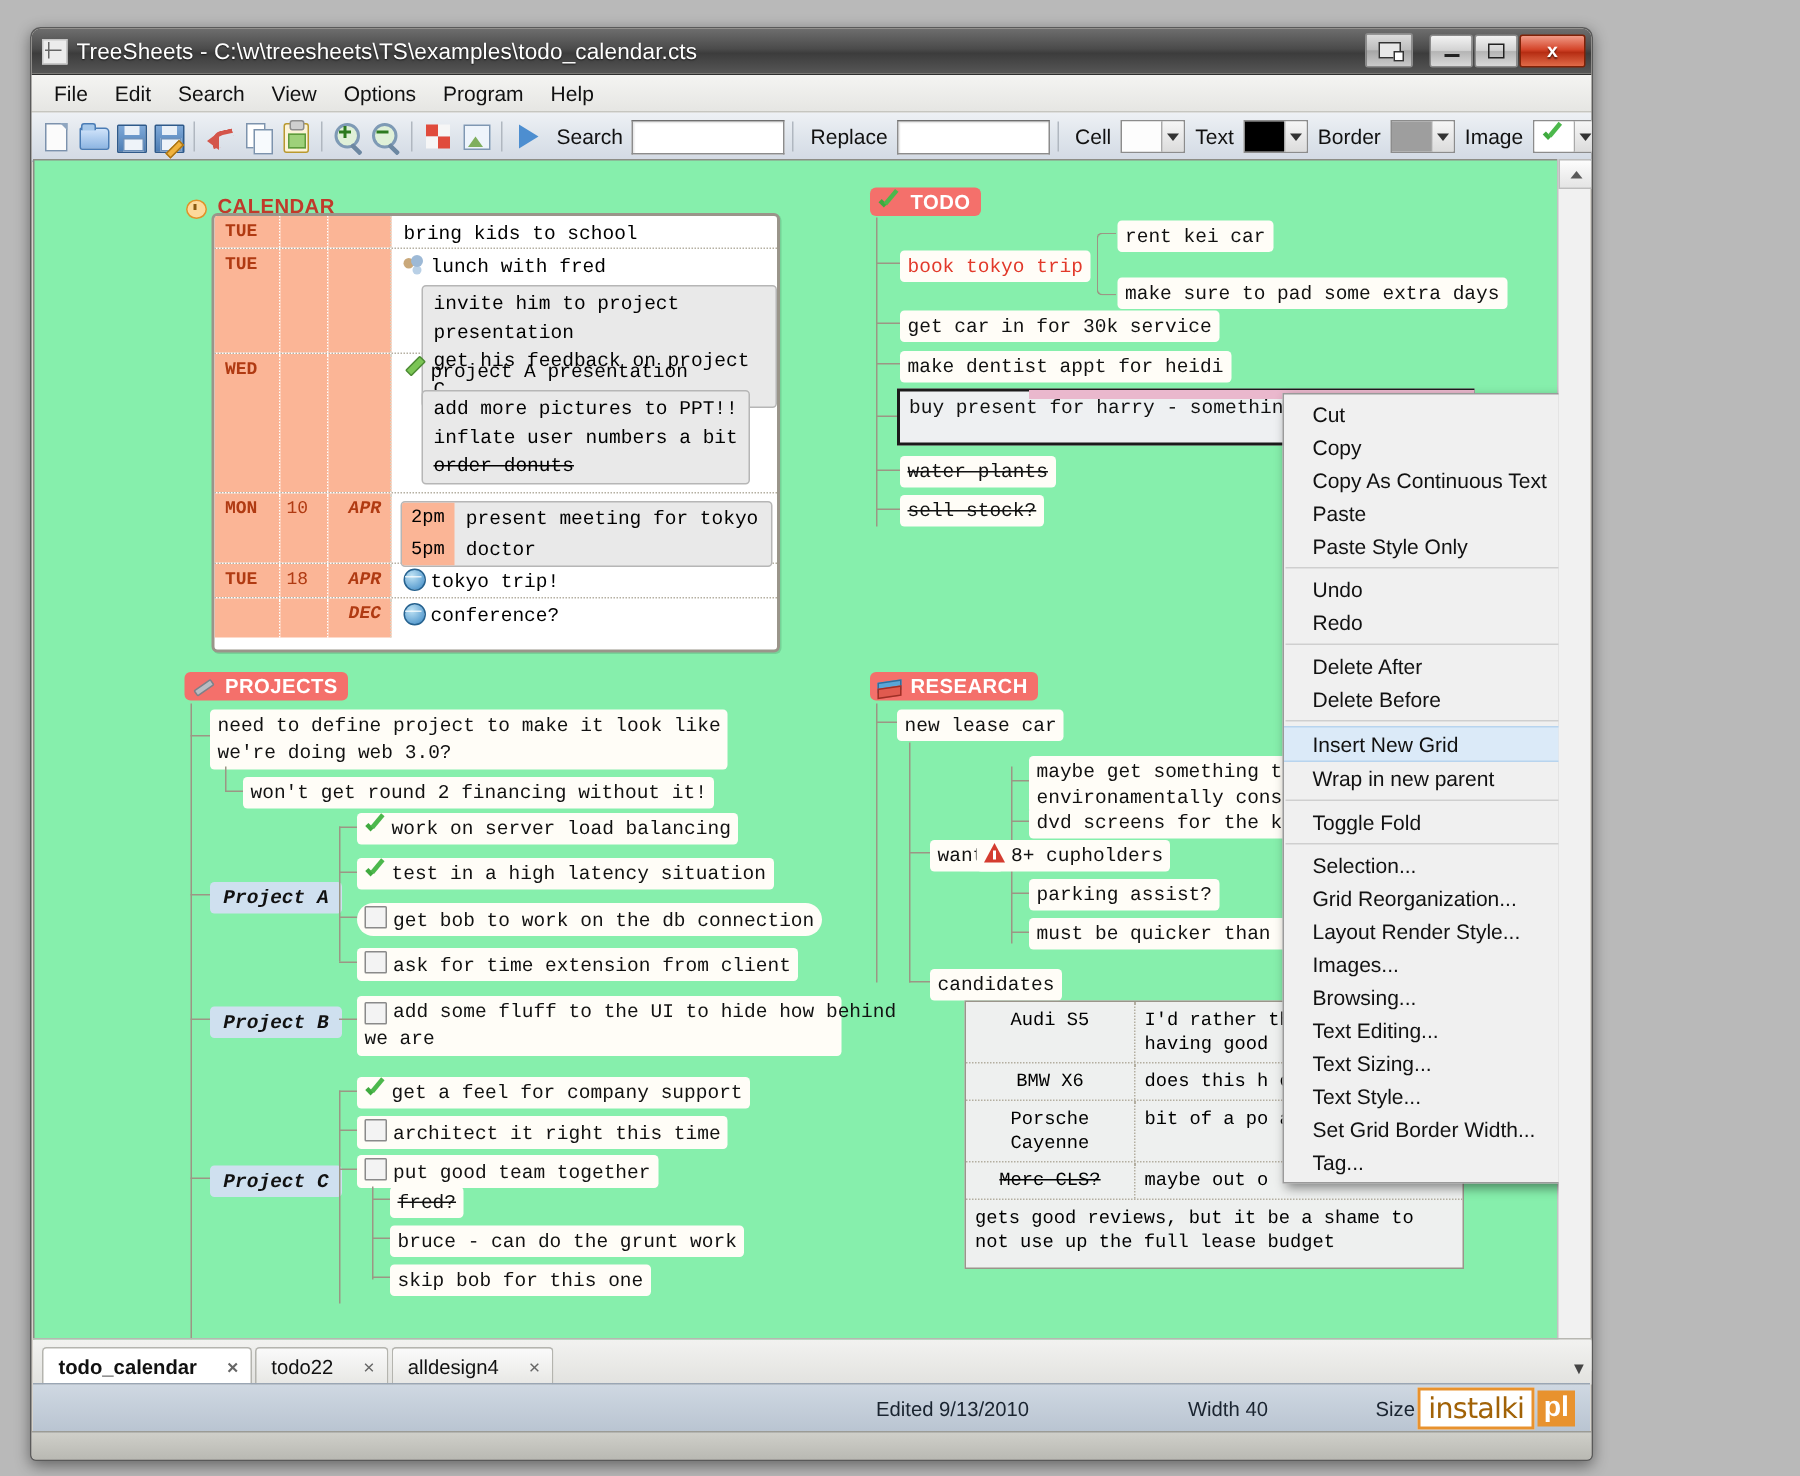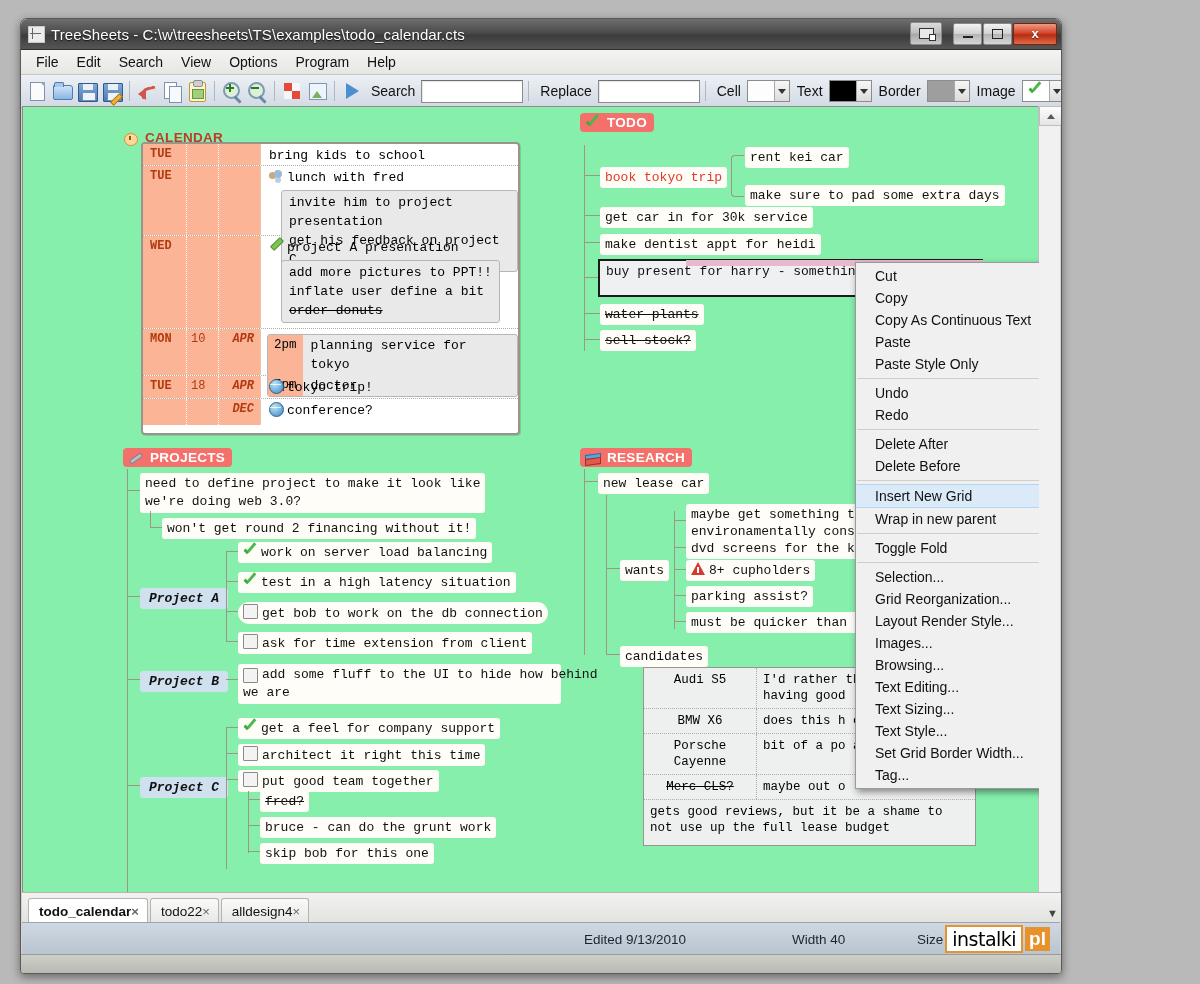--- a/index.html
+++ b/index.html
@@ -247,40 +247,40 @@
     border-top:4px solid transparent;border-bottom:4px solid transparent;border-left:5px solid #333;
   }
 
   
   #tabstrip{
     position:absolute;left:1px;bottom:50px;width:1038px;height:30px;
     background:linear-gradient(180deg,#f2f2f0,#e2e2df);
     border-top:1px solid #b7b7b1;display:flex;align-items:flex-end;padding-left:6px;
   }
   .tab{
-    display:flex;align-items:center;gap:0;height:24px;padding:0 8px 0 10px;
+    display:flex;align-items:center;gap:20px;height:24px;padding:0 8px 0 10px;
     border:1px solid #b4b4ae;border-bottom:none;border-radius:3px 3px 0 0;
     background:linear-gradient(180deg,#fafafa,#e7e7e4);font-size:13.5px;color:#111;margin-right:2px;
   }
   .tab.active{background:#fff;font-weight:bold;}
   .tab .x{color:#666;font-size:13px;}
   #tab-dd{position:absolute;right:8px;bottom:4px;font-size:11px;color:#444;}
   #statusbar{
     position:absolute;left:1px;bottom:18px;width:1038px;height:32px;
     background:linear-gradient(180deg,#cfd8e2,#b9c4d1);
     border-top:1px solid #9aa6b4;display:flex;align-items:center;
     font-size:13.5px;color:#1a2430;
   }
   .sb-field{position:absolute;white-space:nowrap;}
   #logo{
     position:absolute;right:10px;top:2px;height:28px;display:flex;align-items:center;
   }
   #logo .lw{
     background:#fff;border:2px solid #e8922e;padding:0 5px;height:24px;
-    display:flex;align-items:center;font-size:19px;color:#000000;
+    display:flex;align-items:center;font-size:19px;color:#a16207;
     font-family:"DejaVu Sans",sans-serif;letter-spacing:-.5px;
   }
   #logo .lpl{
     background:#e8922e;color:#fff;height:24px;padding:0 4px;display:flex;align-items:center;
     font-size:19px;font-weight:bold;margin-left:2px;
   }
   #winbottom{
     position:absolute;left:0;bottom:0;width:100%;height:18px;
     background:linear-gradient(180deg,#cfcfc9,#b9b9b3);border-top:1px solid #9b9b95;
   }
@@ -430,35 +430,35 @@
         </div>
 
         <div class="cal-row" style="height:93px">
           <div class="cal-day">WED</div>
           <div class="cal-num"></div>
           <div class="cal-mon"></div>
           <div class="cal-body">
             <span class="ico-sm ico-pencil"></span><span>project A presentation</span>
             <div class="subbox">
               <div>add more pictures to PPT!!</div>
-              <div>inflate user define a bit</div>
+              <div>inflate user numbers a bit</div>
               <div class="strike">order donuts</div>
             </div>
           </div>
         </div>
 
         <div class="cal-row" style="height:47px">
           <div class="cal-day">MON</div>
           <div class="cal-num">10</div>
           <div class="cal-mon">APR</div>
           <div class="cal-body" style="padding-left:2px">
             <div class="time-grid">
               <div class="tr">
                 <div class="tcol1">2pm</div>
-                <div class="tcol2">planning service for tokyo</div>
+                <div class="tcol2">present meeting for tokyo</div>
               </div>
               <div class="tr">
                 <div class="tcol1">5pm</div>
                 <div class="tcol2">doctor</div>
               </div>
             </div>
           </div>
         </div>
 
         <div class="cal-row" style="height:23px">
@@ -473,21 +473,21 @@
         <div class="cal-row" style="height:26px">
           <div class="cal-day"></div>
           <div class="cal-num"></div>
           <div class="cal-mon">DEC</div>
           <div class="cal-body">
             <span class="ico-sm ico-globe"></span><span>conference?</span>
           </div>
         </div>
       </div>
 
-      <div class="sect-title" style="left:557px;top:6px;">
+      <div class="sect-title" style="left:557px;top:18px;">
         <span class="ico-sm ico-check-g"></span>
         <span>TODO</span>
       </div>
       <div class="connector" style="left:561px;top:38px;width:1px;height:206px;border-left-width:1px;"></div>
 
       <div class="connector" style="left:561px;top:68px;width:16px;height:1px;border-top-width:1px;"></div>
       <div class="cell red-text" style="left:577px;top:60px;">book tokyo trip</div>
       <div class="connector" style="left:708px;top:48px;width:12px;height:40px;border-left-width:1px;border-top-width:1px;border-bottom-width:1px;border-radius:4px 0 0 4px;"></div>
       <div class="cell" style="left:722px;top:40px;">rent kei car</div>
       <div class="cell" style="left:722px;top:78px;">make sure to pad some extra days</div>
@@ -570,21 +570,21 @@
       <div class="cell" style="left:597px;top:453px;">wants</div>
       <div class="connector" style="left:651px;top:404px;width:12px;height:118px;border-left-width:1px;"></div>
       <div class="connector" style="left:651px;top:413px;width:12px;height:1px;border-top-width:1px;"></div>
       <div class="connector" style="left:651px;top:440px;width:12px;height:1px;border-top-width:1px;"></div>
       <div class="connector" style="left:651px;top:462px;width:12px;height:1px;border-top-width:1px;"></div>
       <div class="connector" style="left:651px;top:488px;width:12px;height:1px;border-top-width:1px;"></div>
       <div class="connector" style="left:651px;top:514px;width:12px;height:1px;border-top-width:1px;"></div>
       <div class="cell" style="left:663px;top:397px;white-space:pre;line-height:17px;">maybe get something th
 environamentally consc</div>
       <div class="cell" style="left:663px;top:431px;">dvd screens for the ki</div>
-      <div class="cell" style="left:663px;top:453px;text-align:right;"><span class="ico-sm ico-warn"></span><span>8+ cupholders</span></div>
+      <div class="cell" style="left:628px;top:453px;text-align:right;"><span class="ico-sm ico-warn"></span><span>8+ cupholders</span></div>
       <div class="cell" style="left:663px;top:479px;">parking assist?</div>
       <div class="cell" style="left:663px;top:505px;">must be quicker than f</div>
 
       <div class="connector" style="left:583px;top:547px;width:14px;height:1px;border-top-width:1px;"></div>
       <div class="cell" style="left:597px;top:539px;">candidates</div>
 
       <div id="cand-grid" style="left:620px;top:560px;">
         <div class="cand-row">
           <div class="cand-a">Audi S5</div>
           <div class="cand-b">I'd rather

